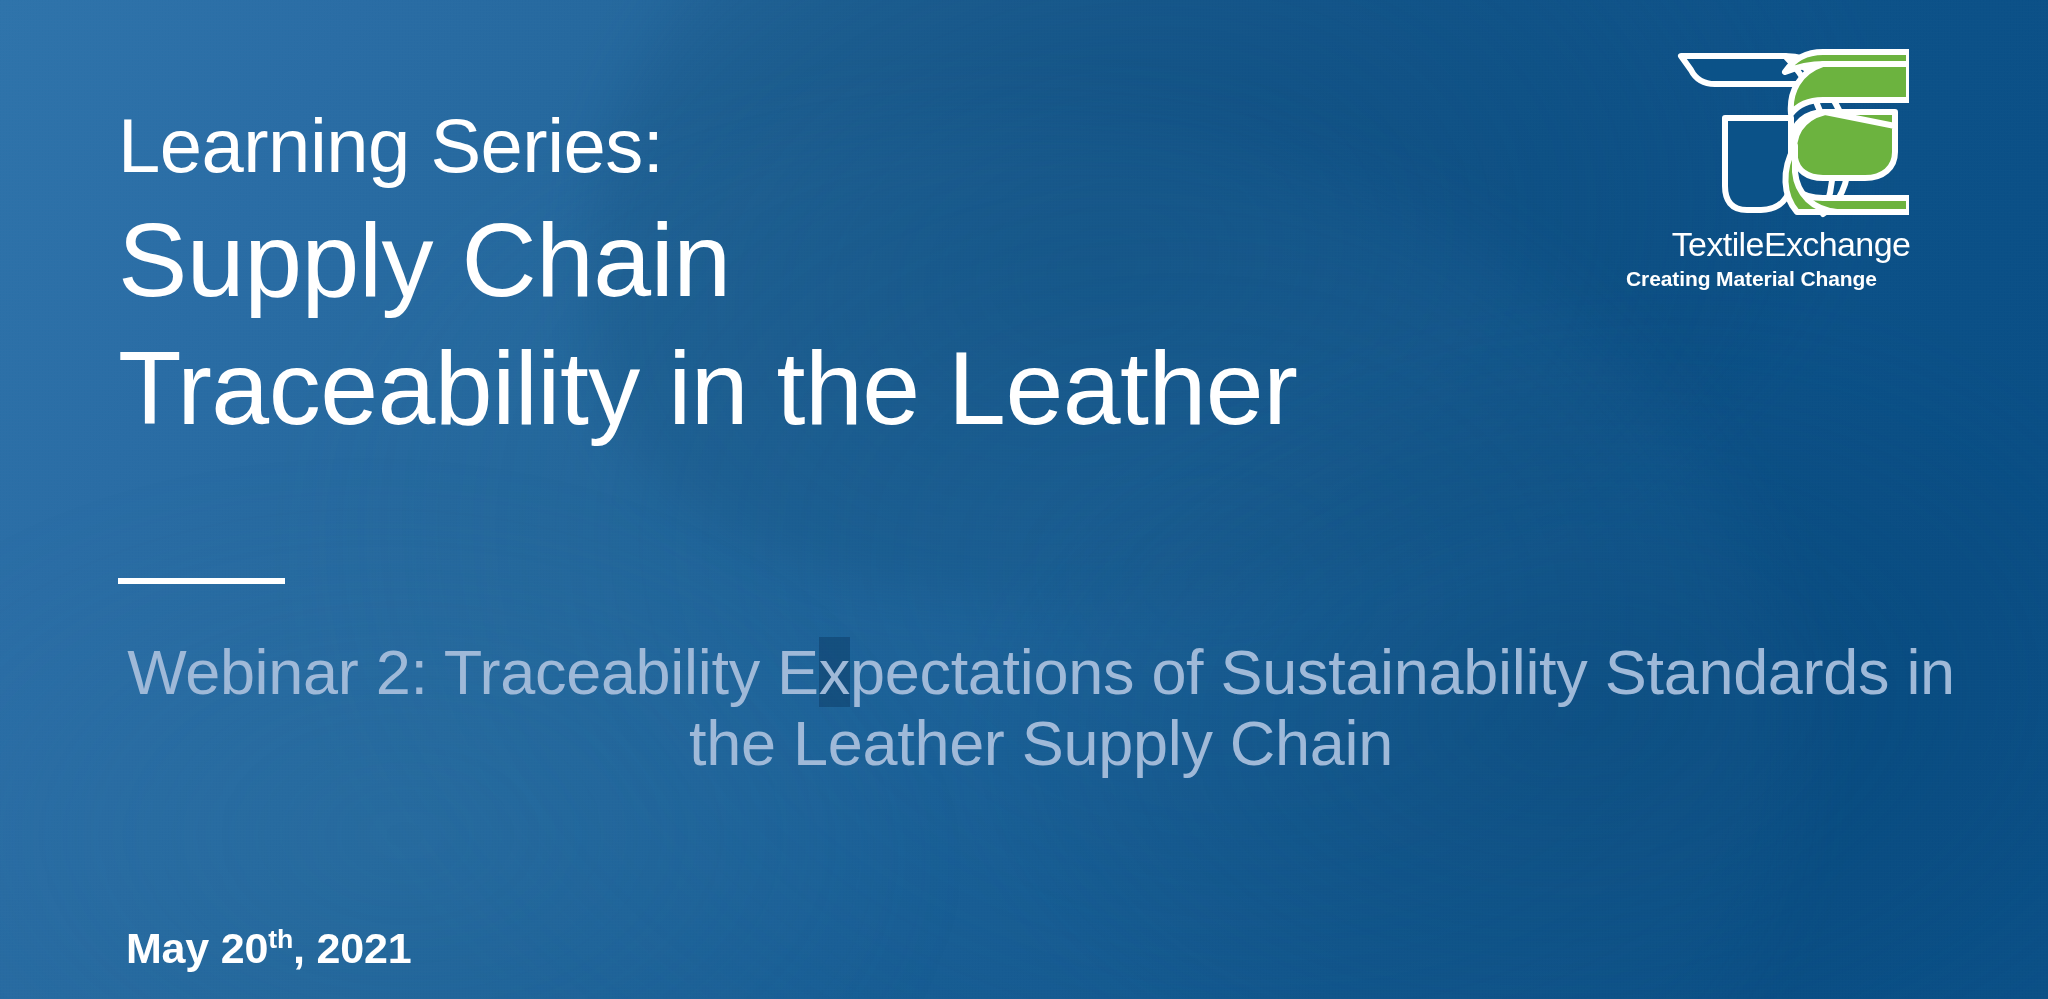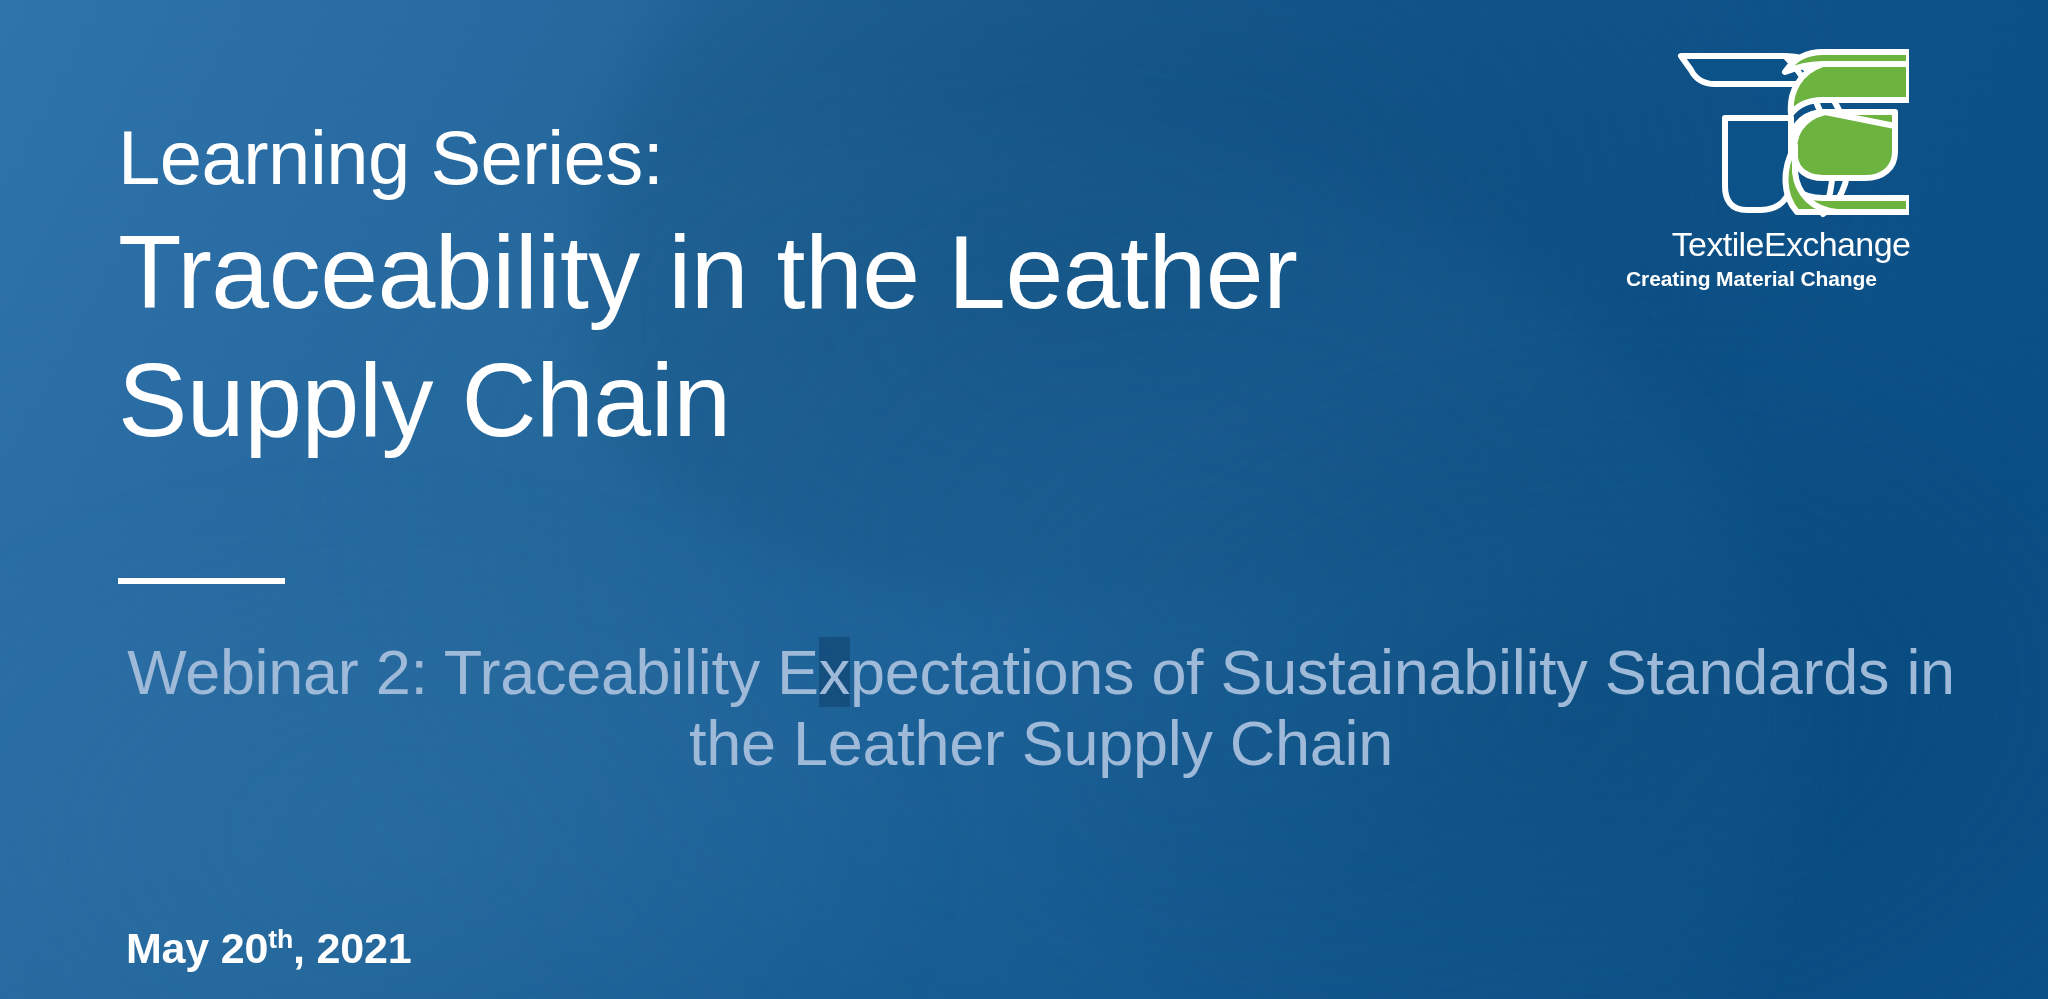--- a/index.html
+++ b/index.html
@@ -58,21 +58,21 @@
     position:absolute; inset:0; pointer-events:none;
     opacity:.05;
     background-image:
       repeating-linear-gradient(0deg, rgba(255,255,255,.10) 0 1px, rgba(0,0,0,0) 1px 3px),
       repeating-linear-gradient(90deg, rgba(0,0,0,.10) 0 1px, rgba(0,0,0,0) 1px 3px);
   }
 
   
   .content { position:absolute; left:0; top:0; width:2048px; height:999px; }
 
-  .title-group { position:absolute; left:118px; top:120px; width:1420px; }
+  .title-group { position:absolute; left:118px; top:108px; width:1420px; }
   .title-line {
     color:#ffffff;
     font-weight:400;
     line-height:1.0;
     letter-spacing:-0.5px;
     white-space:nowrap;
   }
   .title-eyebrow { font-size:76px; margin-bottom:24px; }
   .title-main    { font-size:104px; margin-bottom:24px; }
 
@@ -137,22 +137,22 @@
   <div class="wave wave-a"></div>
   <div class="wave wave-b"></div>
   <div class="wave wave-c"></div>
   <div class="wave wave-d"></div>
   <div class="grain"></div>
 
   <div class="content">
 
     <div class="title-group">
       <div class="title-line title-eyebrow">Learning Series:</div>
+      <div class="title-line title-main">Supply Chain</div>
       <div class="title-line title-main">Traceability in the Leather</div>
-      <div class="title-line title-main">Supply Chain</div>
     </div>
 
     <div class="rule"></div>
 
     <div class="subtitle"><span>Webinar 2: Traceability E</span><span class="sel">x</span><span>pectations of Sustainability Standards in the Leather Supply Chain</span></div>
 
     <div class="date"><span>May 20</span><sup>th</sup><span>, 2021</span></div>
 
     <div class="logo">
 

